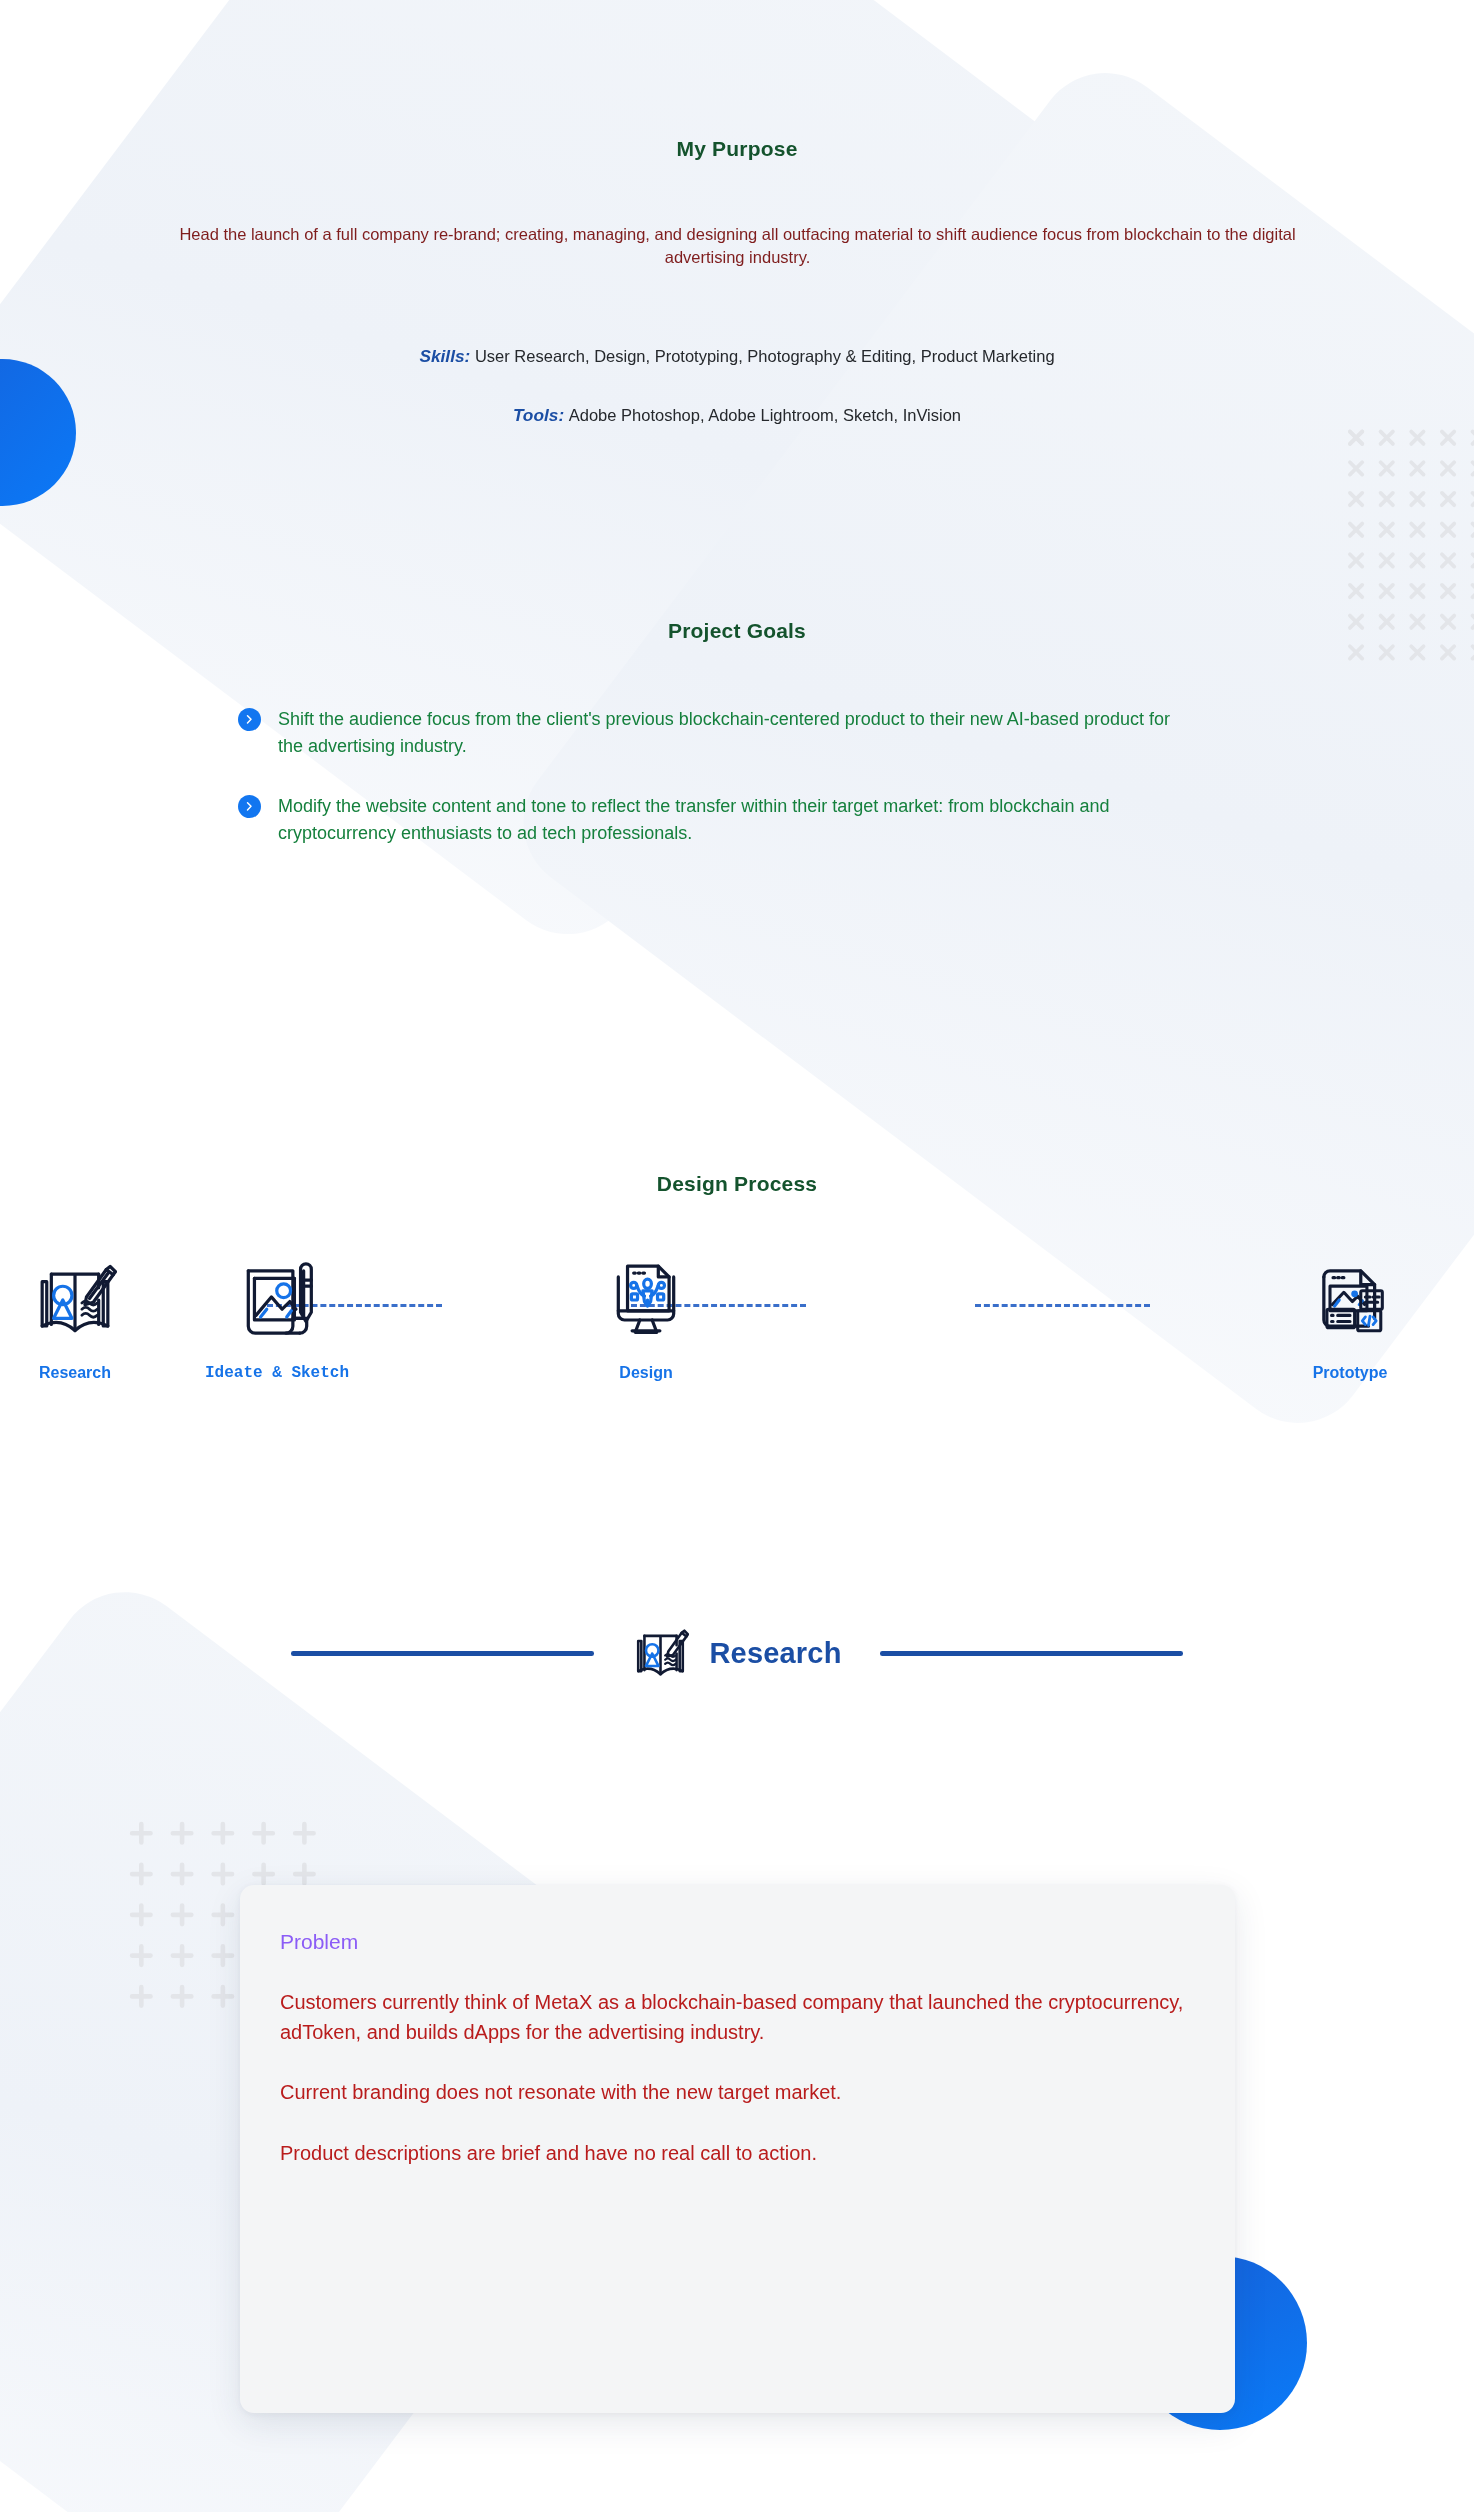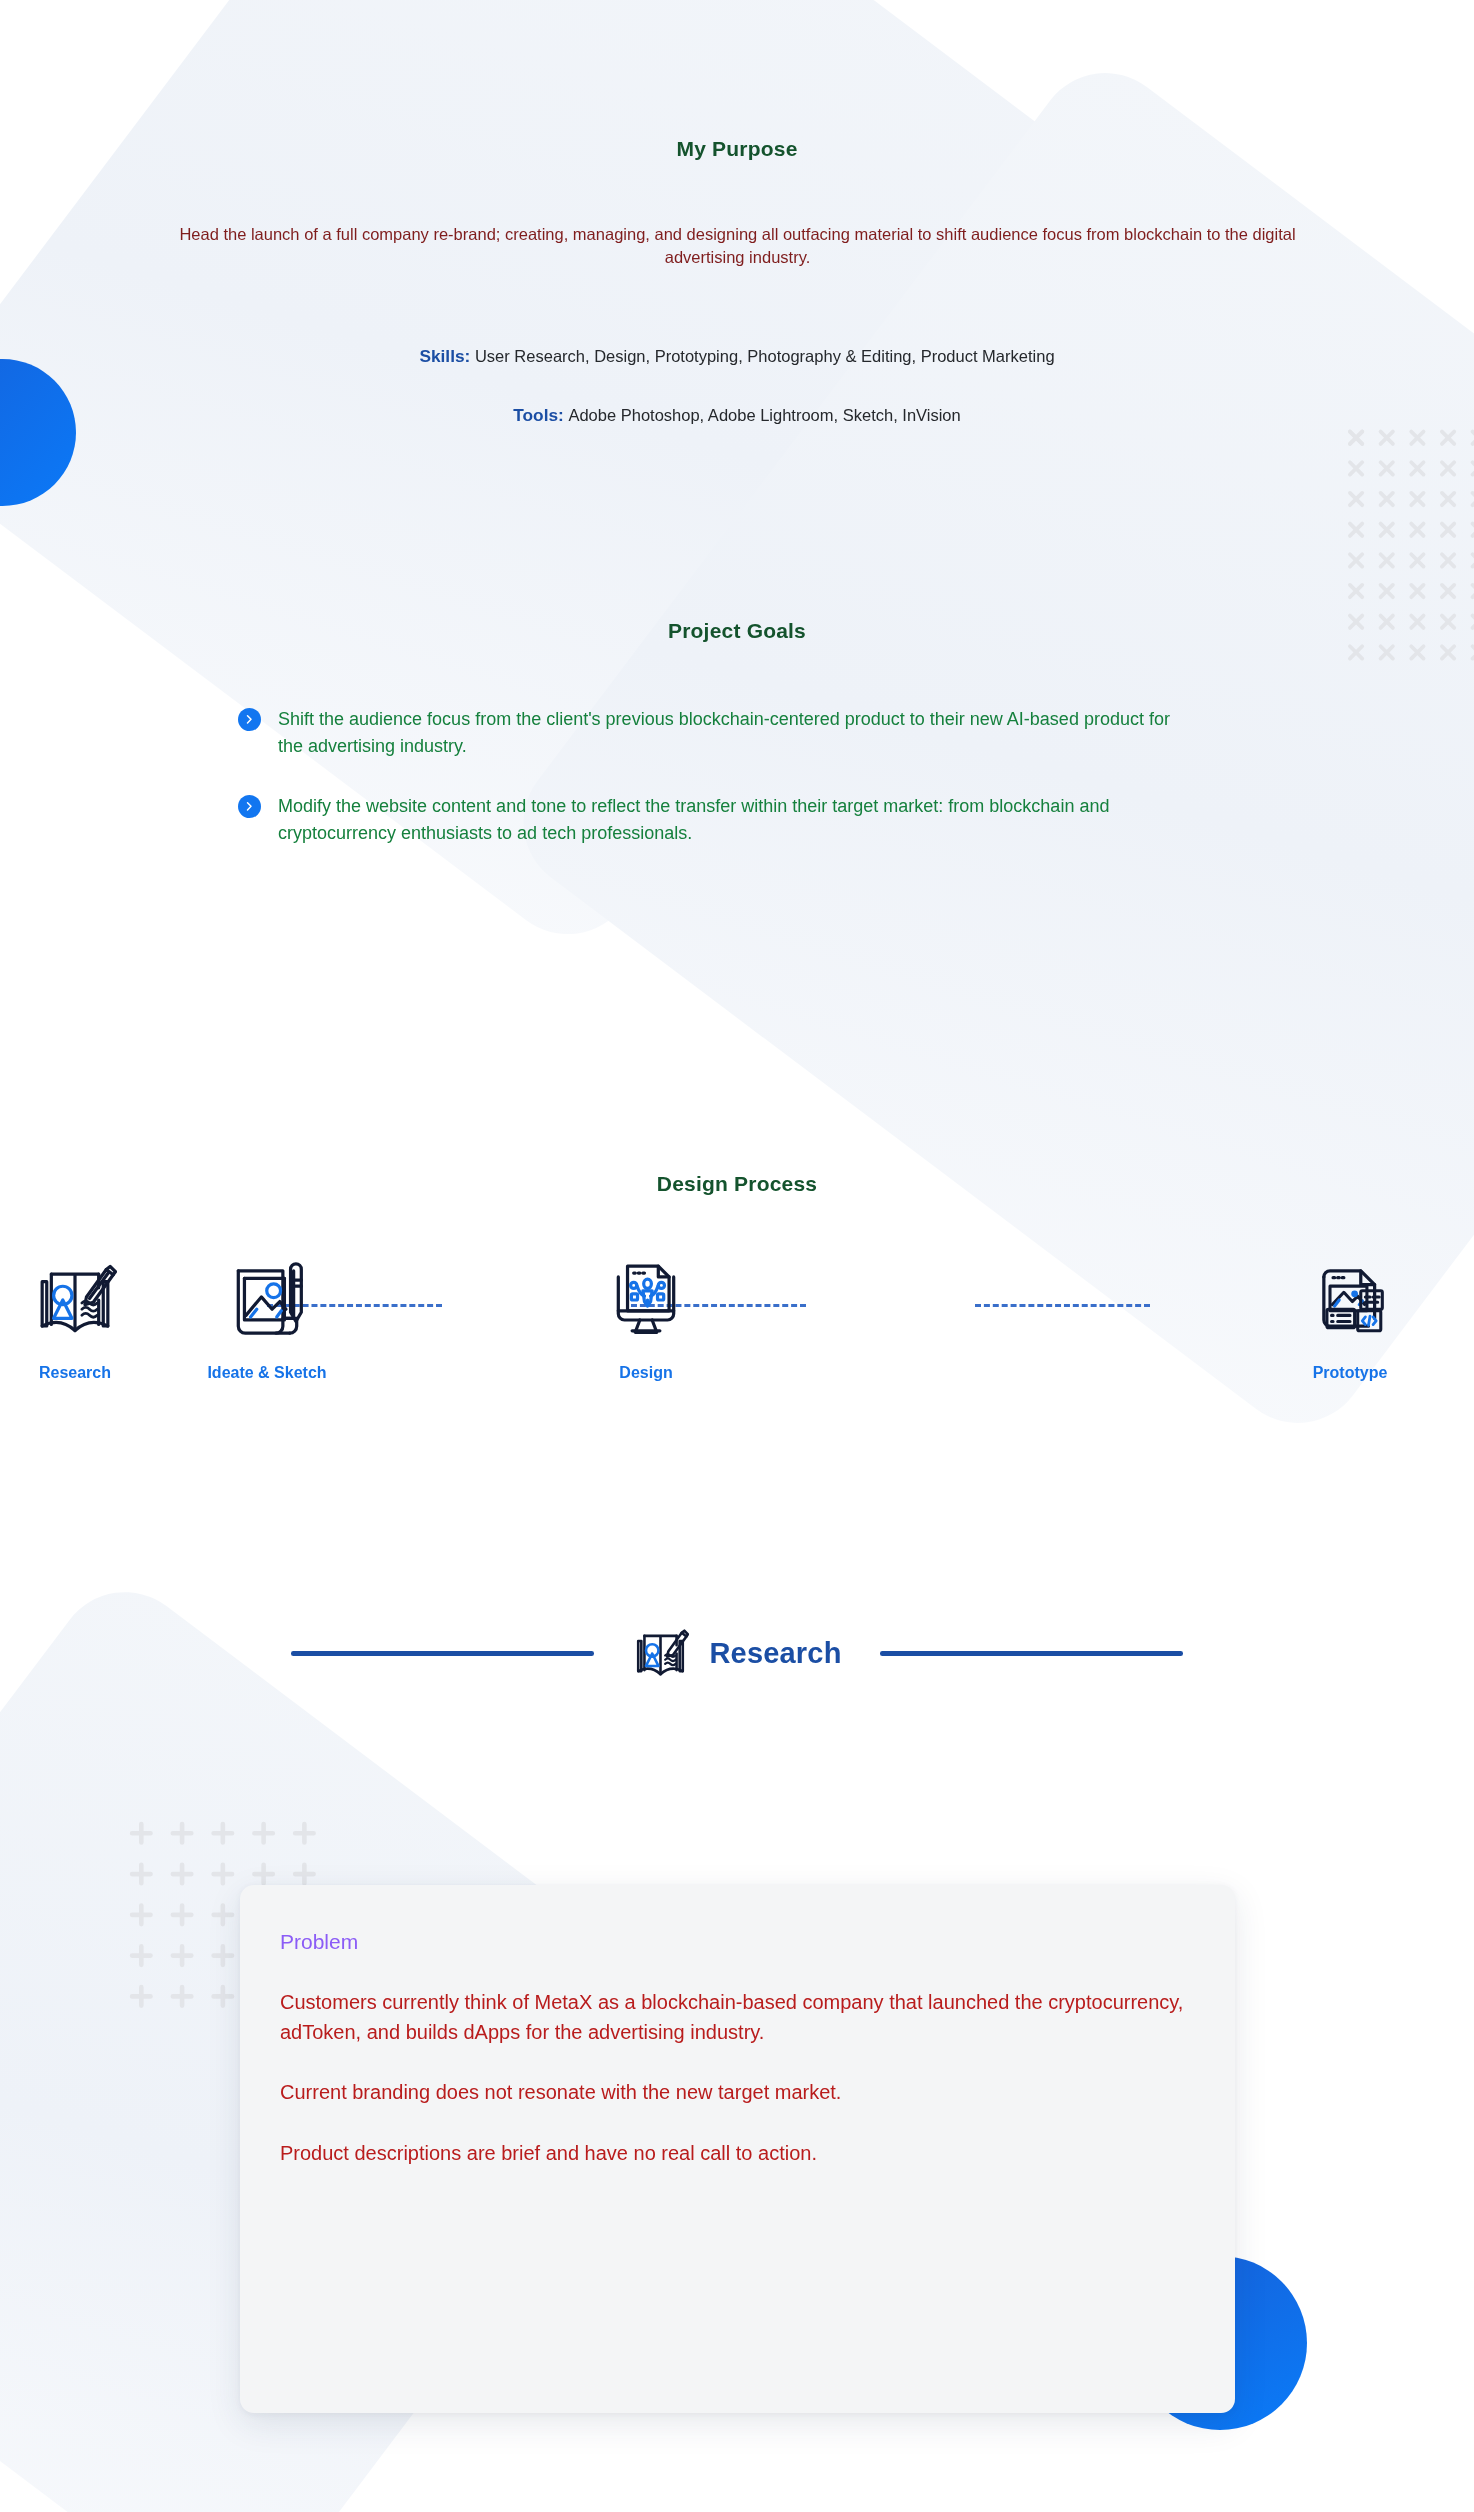--- a/index.html
+++ b/index.html
@@ -54,21 +54,21 @@
   .lede{
     width:1121px;
     margin:0 auto;
     text-align:center;
     color:#7f1d1d;
     font-size:16.5px;
     line-height:1.42;
   }
 
   .kv-line{ text-align:center; color:#25282c; font-size:16.5px; line-height:1.45; }
-  .kv-key{ color:#1b4ea4; font-weight:bold; font-size:17.3px; margin-right:4.6px; }
+  .kv-key{ color:#1b4ea4; font-weight:bold; font-style:italic; font-size:17.3px; margin-right:4.6px; }
 
   
   .goals{ width:998px; margin:0 auto; }
   .goal{ display:flex; align-items:flex-start; margin-bottom:34px; }
   .goal:last-child{ margin-bottom:0; }
   .goal-bullet{
     flex:0 0 auto; width:23px; height:23px; border-radius:50%;
     background:#1276f0; margin-right:17px; margin-top:1.5px;
     display:flex; align-items:center; justify-content:center;
   }
@@ -318,21 +318,21 @@
             <g fill="none" stroke="#111a33" stroke-width="4.2" stroke-linecap="round" stroke-linejoin="round">
               <path d="M70 48 L96 12 L105 19 L79 55 L68 58 Z"></path>
               <path d="M96 12 L101 8 L108 15 L105 19"></path>
               <path d="M74 50 L99 16"></path>
             </g>
           </svg>
         </div>
         <div class="step-label">Research</div>
       </div>
 
-      <div class="step" style="left:129px;">
+      <div class="step" style="left:139px;font-family:Liberation Mono, monospace;">
         <div class="step-icon">
           <svg width="83" height="80" viewBox="0 0 108 104" aria-hidden="true">
             <g fill="none" stroke="#111a33" stroke-width="4.2" stroke-linecap="round" stroke-linejoin="round">
               <path d="M16 14 h58 v62 h14 v-62"></path>
               <path d="M16 14 v72 a9 9 0 0 0 9 9 h58"></path>
               <path d="M83 95 a9 9 0 0 0 9 -9 v-10 h-18 v10 a9 9 0 0 1 -9 9"></path>
               <path d="M24 24 h52"></path>
               <path d="M24 24 v54 h52 v-54"></path>
             </g>
             <g fill="none" stroke="#111a33" stroke-width="4.2" stroke-linecap="round" stroke-linejoin="round">

